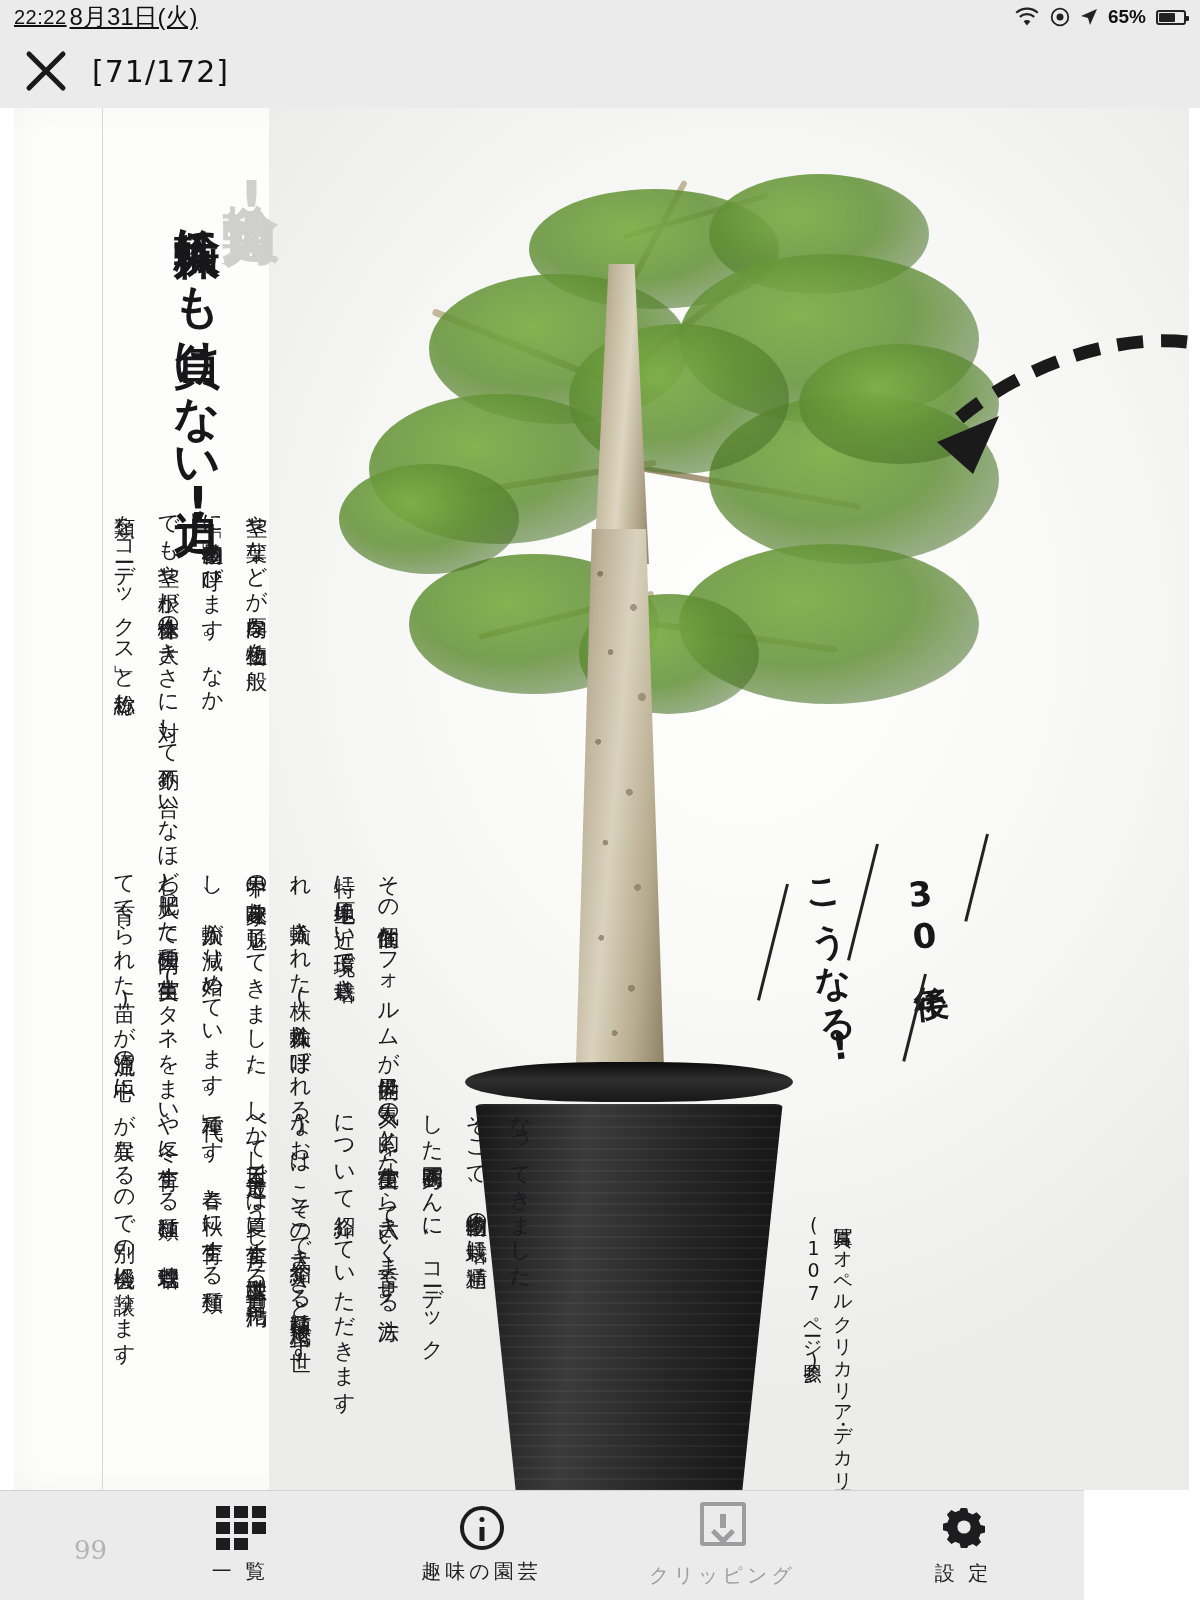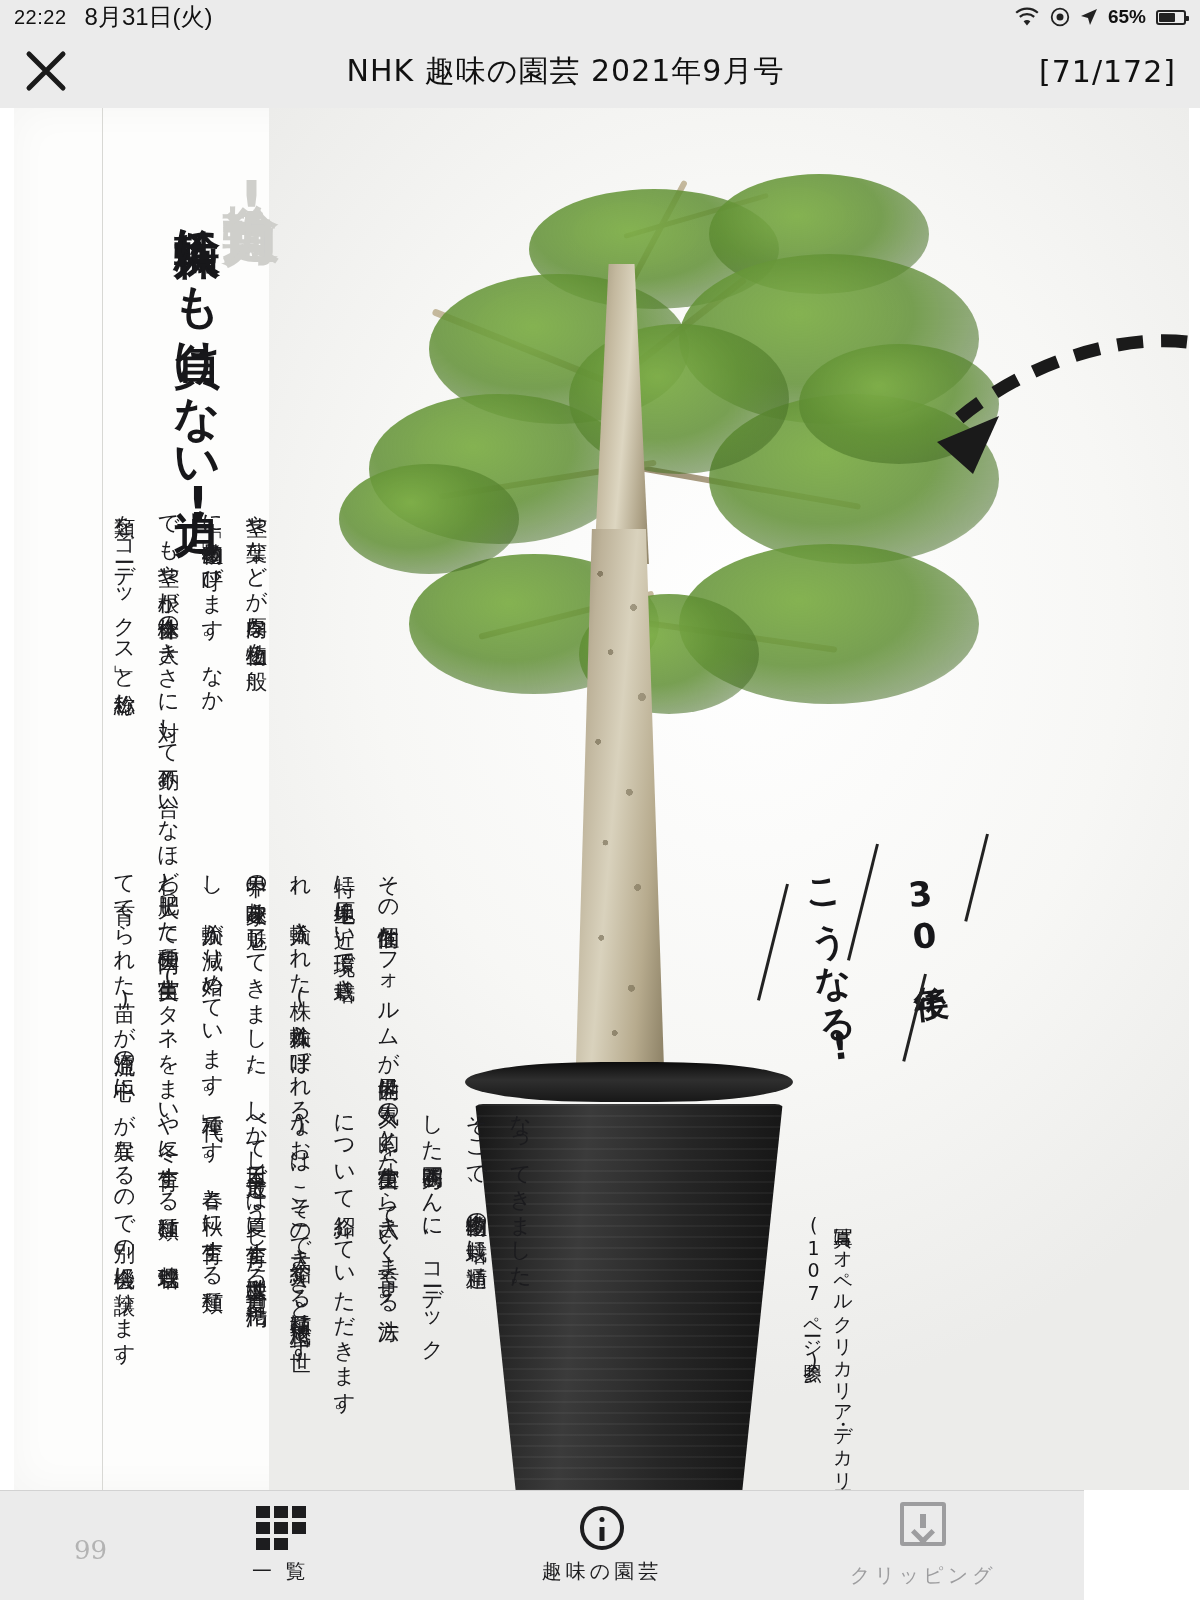--- a/index.html
+++ b/index.html
@@ -17,21 +17,21 @@
 
   
   .statusbar {
     position: absolute; top: 0; left: 0;
     width: 1200px; height: 34px;
     background: #ebebeb;
     display: flex; align-items: center;
     padding: 0 14px;
     font-size: 20px; color: #111;
   }
-  .sb-left { display: flex; align-items: center; gap: 18px; }
+  .sb-left { display: flex; align-items: center; gap: 3px; text-decoration: underline; }
   .sb-right { margin-left: auto; display: flex; align-items: center; gap: 10px; font-weight: bold; }
   .sb-time { font-size: 20px; letter-spacing: 0.5px; }
   .sb-date { font-size: 24px; }
   .sb-batt { font-size: 19px; }
   .ico { display: inline-block; line-height: 0; }
 
   
   .batt-shape {
     width: 30px; height: 15px; border: 2px solid #222; border-radius: 3px;
     position: relative; display: inline-block;
@@ -314,21 +314,20 @@
         </span>
     </div>
   </div>
 
   <div class="topbar">
     <div class="close-btn">
       <svg width="46" height="46" viewBox="0 0 46 46">
           <path d="M6 6L40 40M40 6L6 40" stroke="#1a1a1a" stroke-width="5" stroke-linecap="round"></path>
         </svg>
     </div>
-    <div class="topbar-title">NHK 趣味の園芸 2021年9月号</div>
     <div class="page-counter">[71/172]</div>
   </div>
 
   <div class="page">
     <div class="page-inner">
       <div class="sheet-shadow"></div>
 
       <div class="rule" style="left:88px;"></div>
       <div class="rule" style="left:445px;top:640px;"></div>
 
@@ -437,16 +436,23 @@
       <div class="tab">
         <div class="ic-info"></div>
         <div class="tab-label">趣味の園芸</div>
       </div>
 
       <div class="tab dim">
         <div class="ic-clip"></div>
         <div class="tab-label">クリッピング</div>
       </div>
 
+      <div class="tab">
+        <svg class="ic-gear" viewBox="0 0 48 48">
+          <path fill="currentColor" d="M24 4l3.2.3 1.2 4.5c1.5.4 2.9 1 4.2 1.8l4-2.4 4.5 4.5-2.4 4c.8 1.3 1.4 2.7 1.8 4.2l4.5 1.2v6.4l-4.5 1.2c-.4 1.5-1 2.9-1.8 4.2l2.4 4-4.5 4.5-4-2.4c-1.3.8-2.7 1.4-4.2 1.8L27.2 44h-6.4l-1.2-4.5c-1.5-.4-2.9-1-4.2-1.8l-4 2.4-4.5-4.5 2.4-4c-.8-1.3-1.4-2.7-1.8-4.2L3 26.2v-6.4l4.5-1.2c.4-1.5 1-2.9 1.8-4.2l-2.4-4 4.5-4.5 4 2.4c1.3-.8 2.7-1.4 4.2-1.8L20.8 4z"></path>
+          <circle cx="24" cy="23" r="6.6" fill="#ebebeb"></circle>
+        </svg>
+        <div class="tab-label">設 定</div>
+      </div>
 
     </div>
   </div>
 </div>
 
 </body></html>

